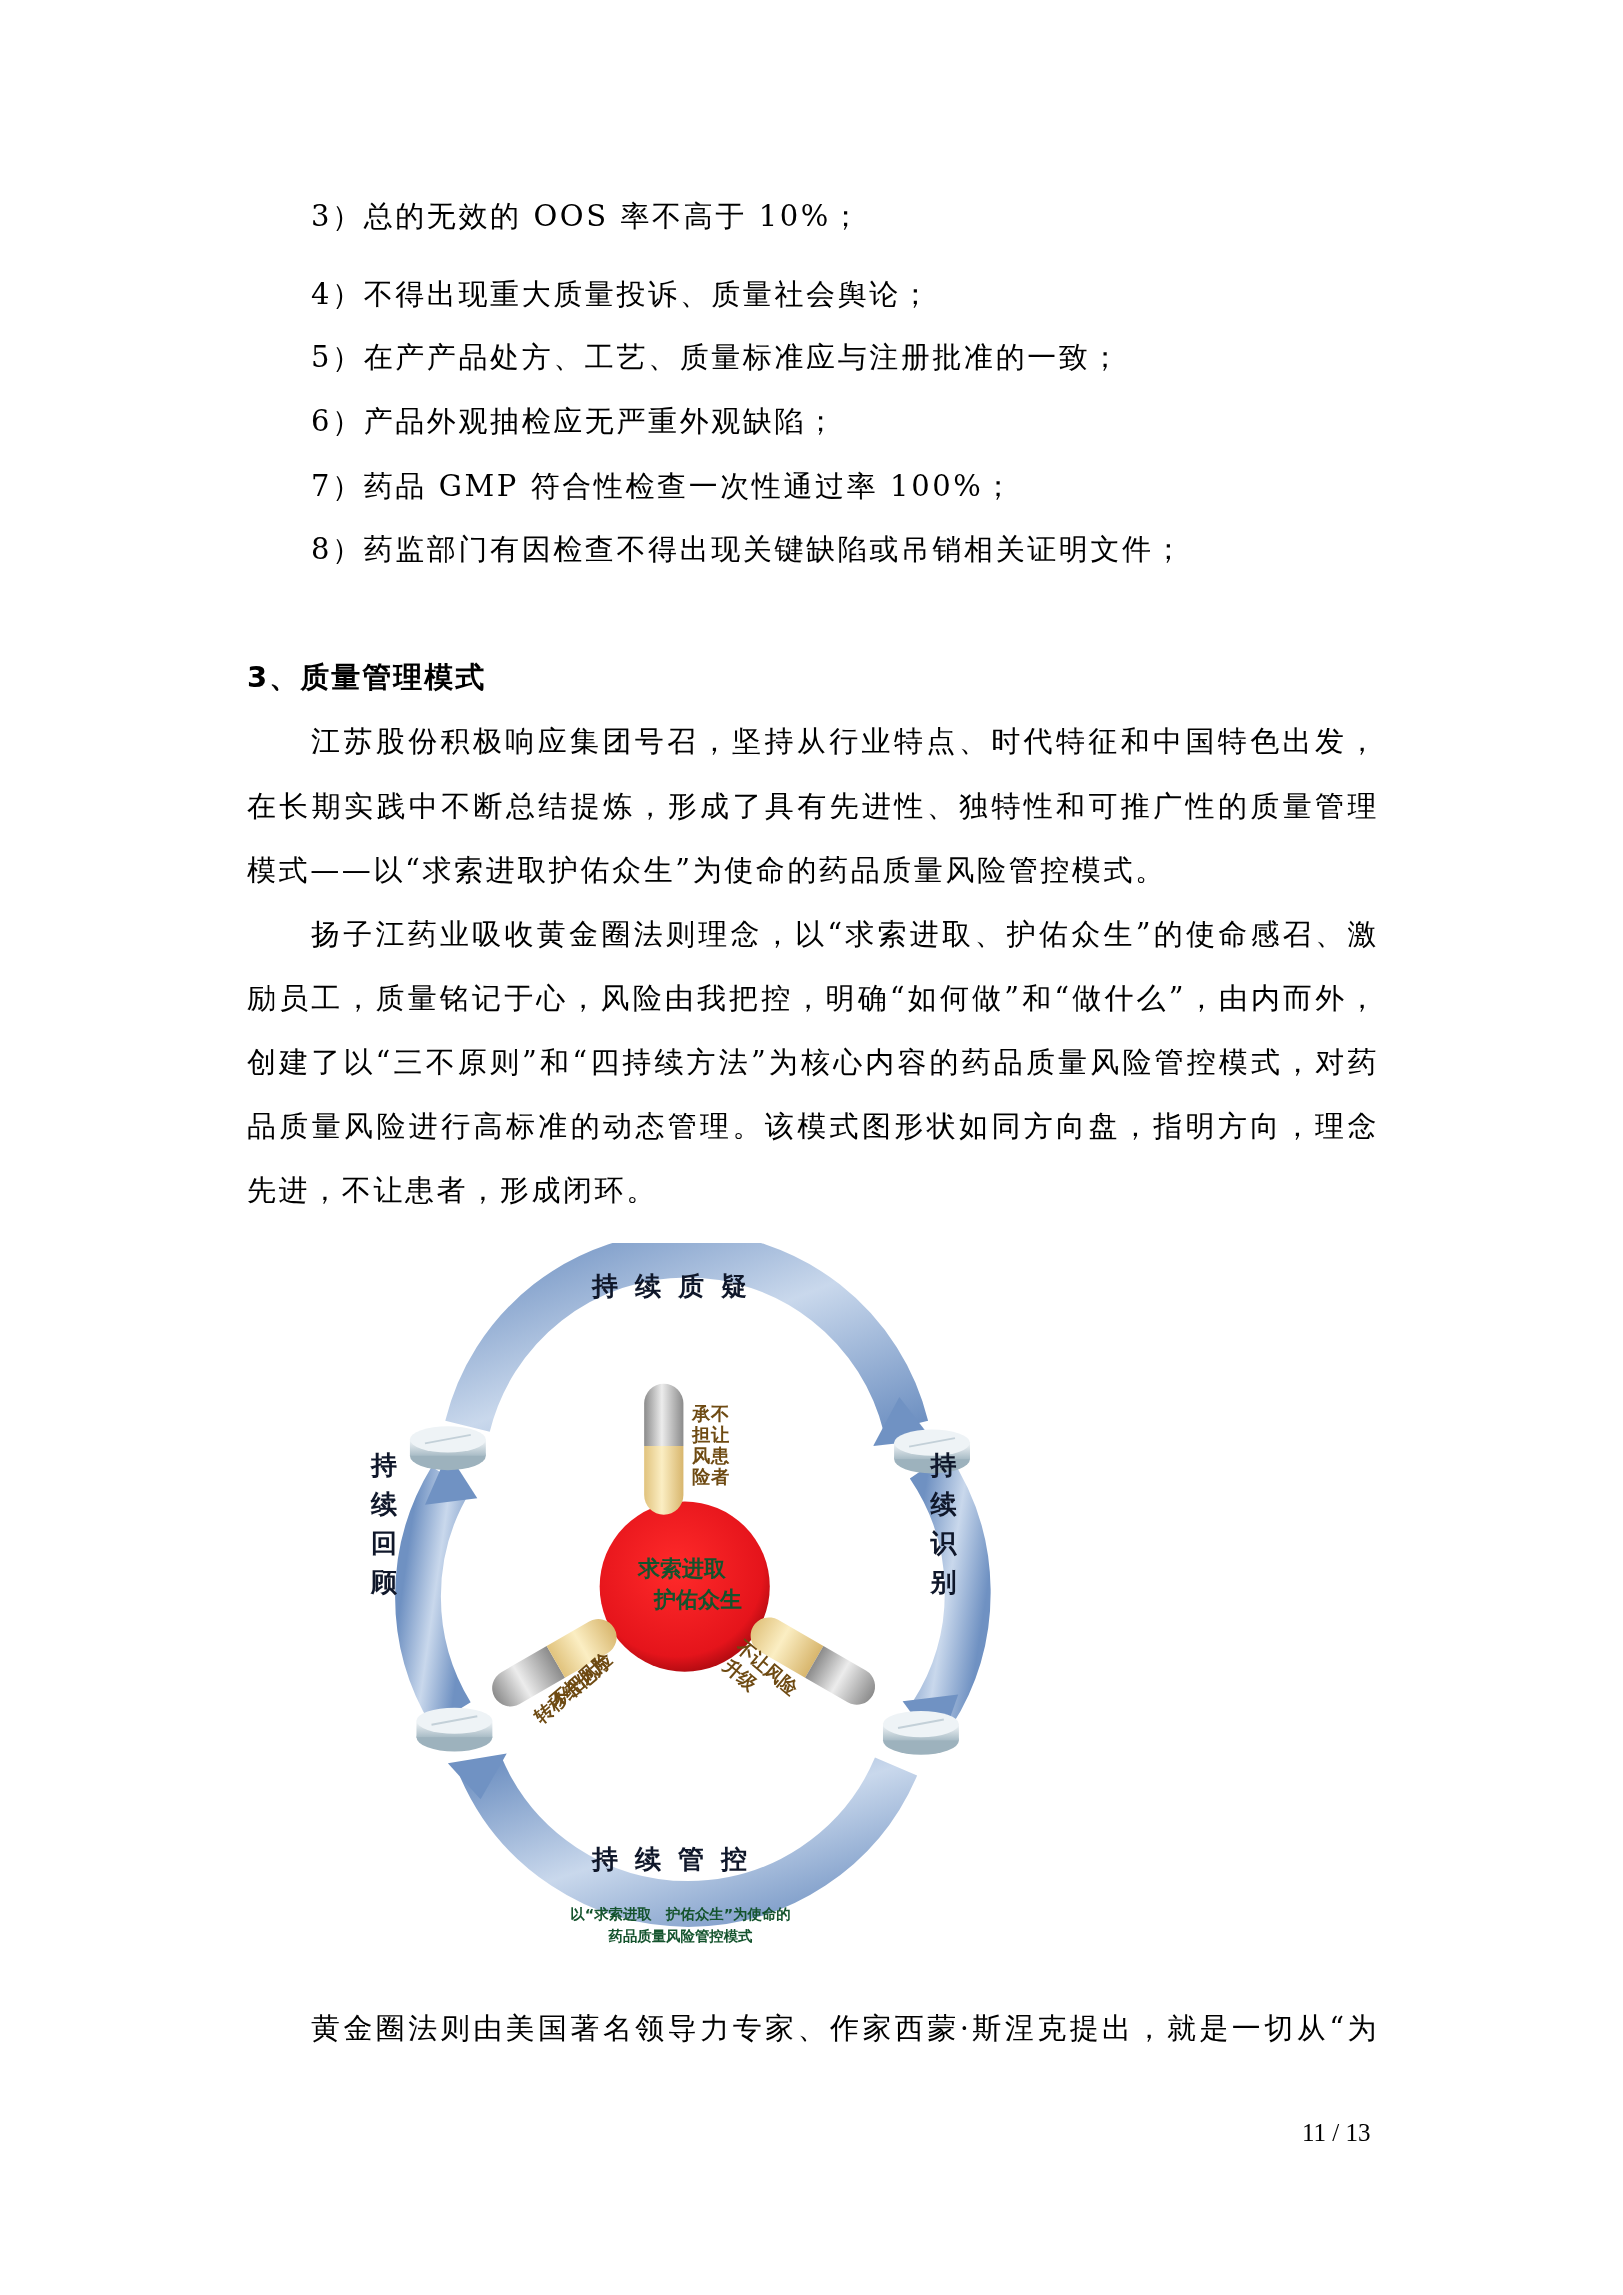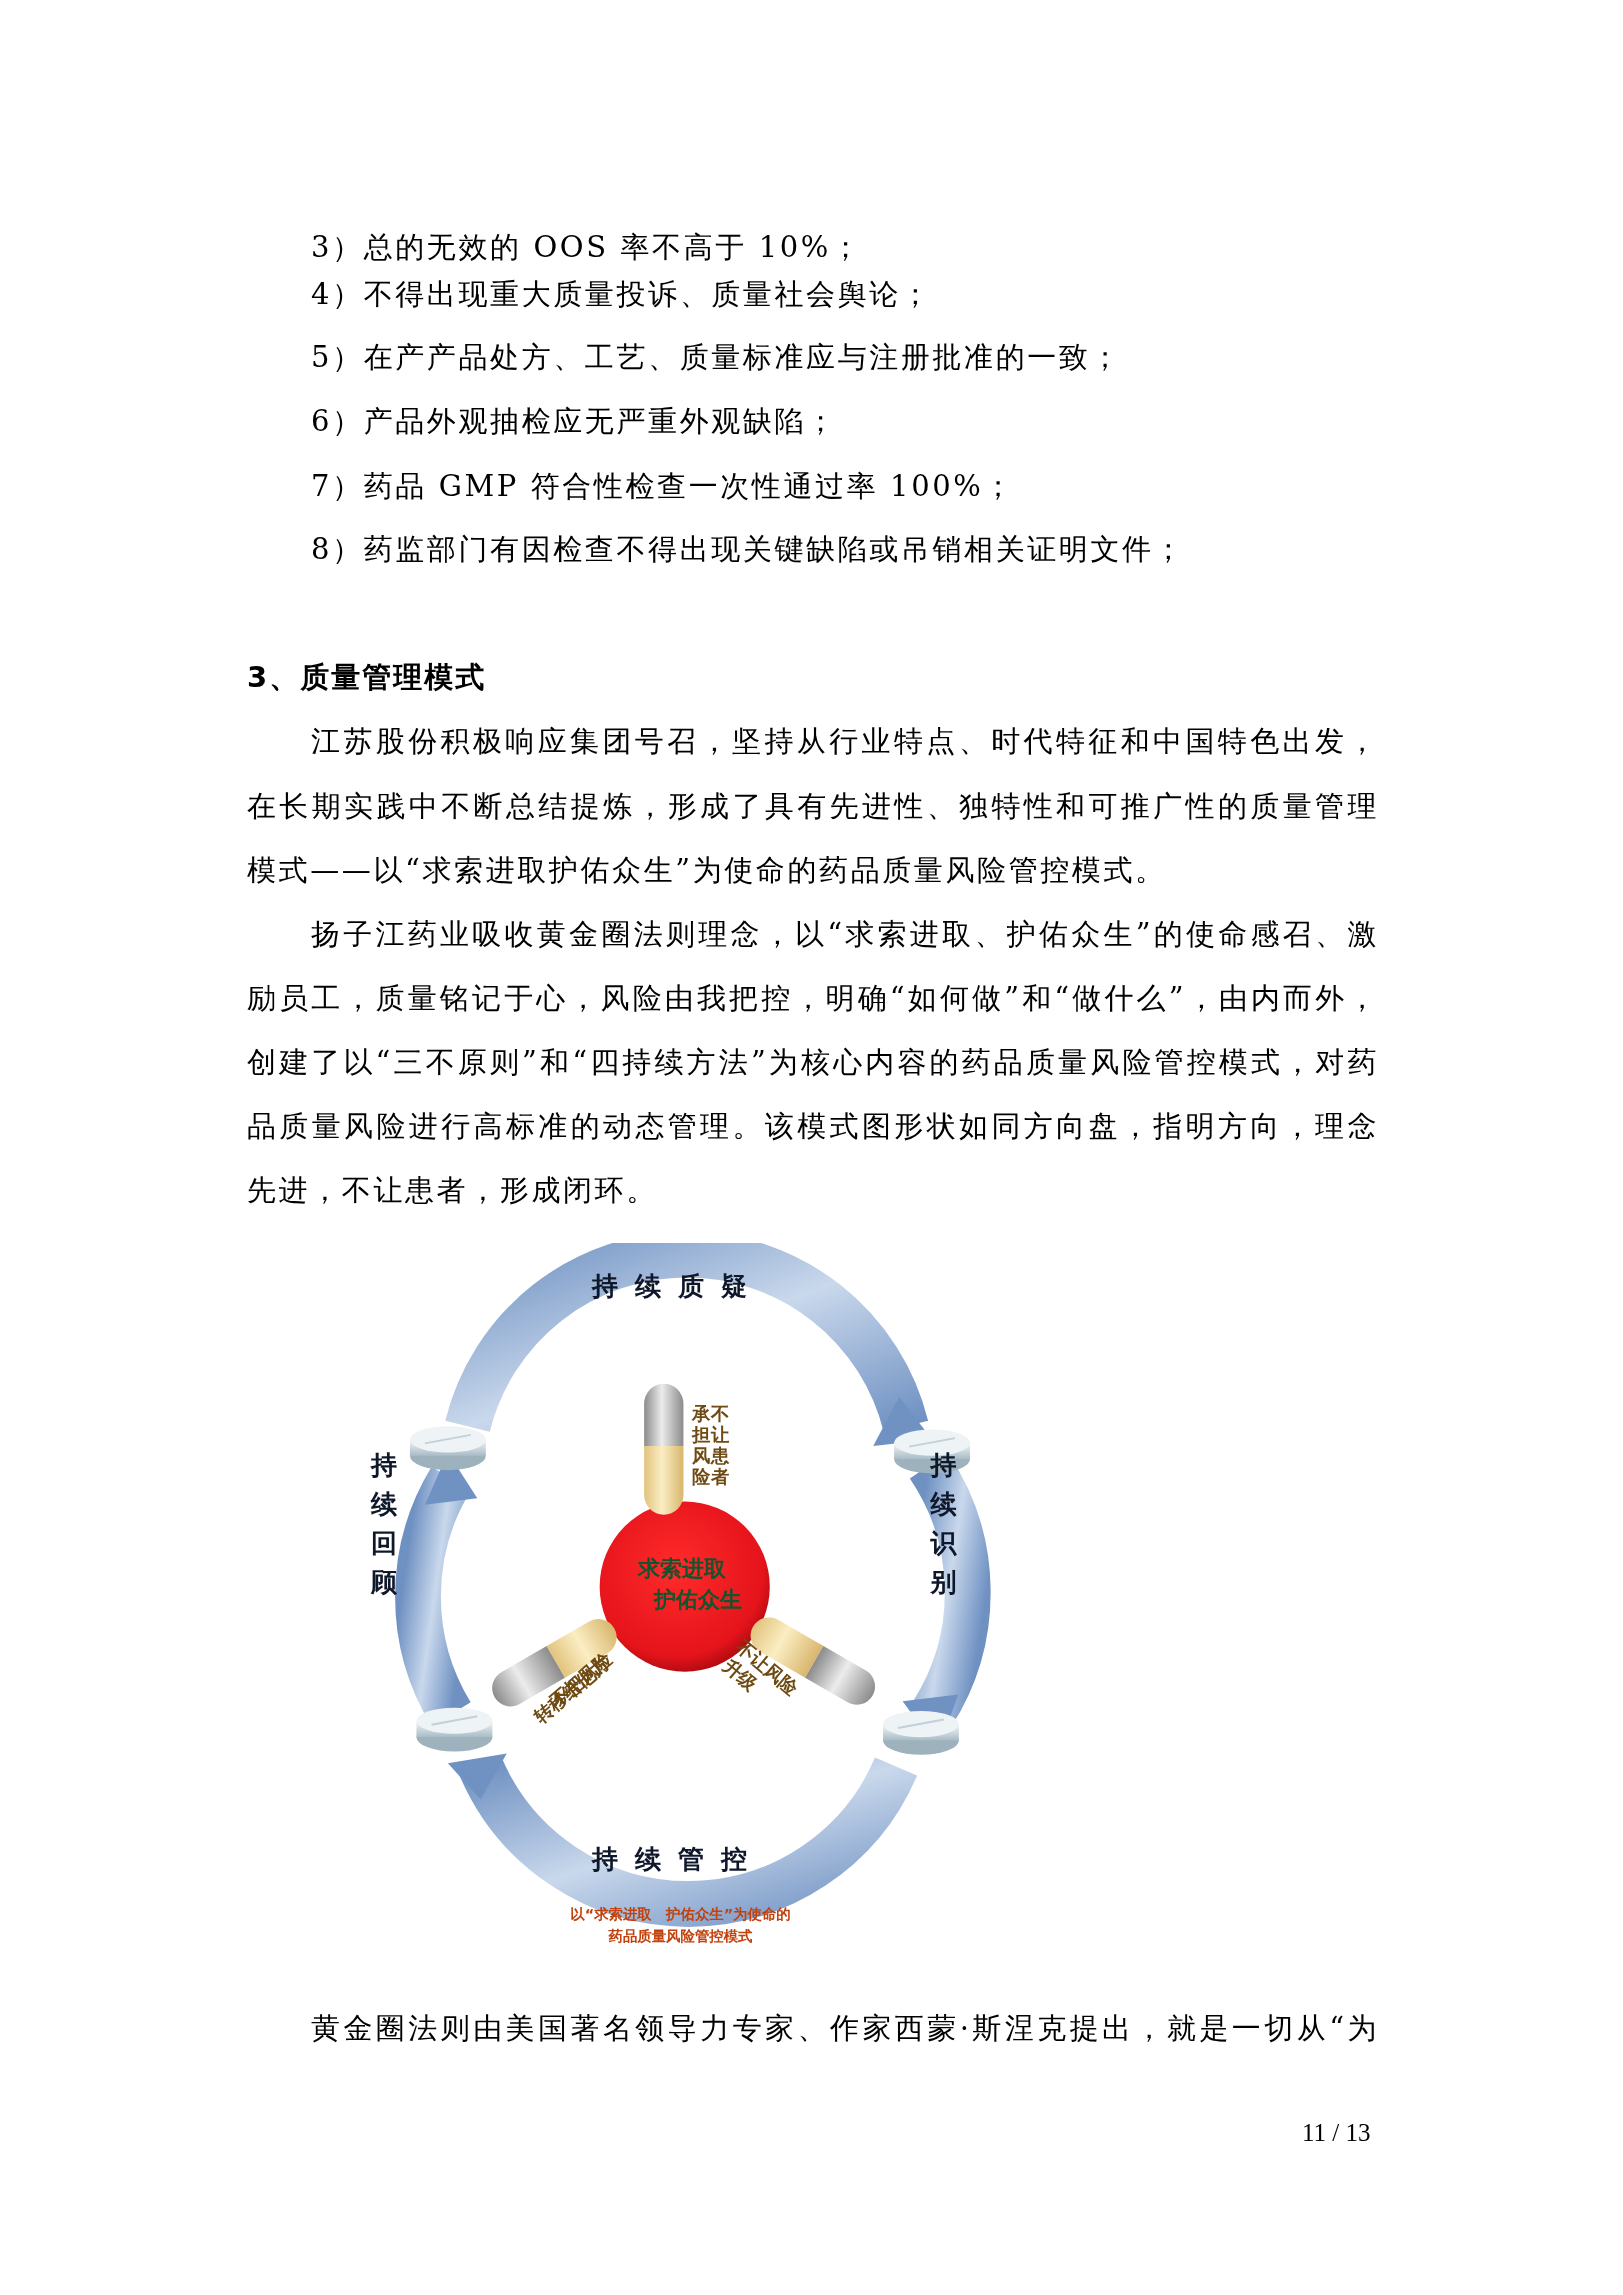--- a/index.html
+++ b/index.html
@@ -31,31 +31,31 @@
     .cycle-label.v { width: 29px; line-height: 39px; word-break: break-all; text-align: center; }
     .center-text {
       position: absolute; color: #14532d; font-weight: bold;
       font-family: "DejaVu Sans", "Liberation Sans", sans-serif; font-size: 22px; line-height: 30px;
     }
     .capsule-text {
       position: absolute; color: #6e4a12; font-weight: bold;
       font-family: "DejaVu Sans", "Liberation Sans", sans-serif; font-size: 18.3px; line-height: 21px;
     }
     .caption {
-      position: absolute; color: #c2410c; font-weight: bold; text-align: center;
+      position: absolute; color: #14532d; font-weight: bold; text-align: center;
       font-family: "DejaVu Sans", "Liberation Sans", sans-serif; font-size: 14.4px; line-height: 22px;
       width: 327px;
     }
   </style>
 </head>
 <body>
 
 <div class="page">
 
-  <div class="line item" style="top:228px">3）总的无效的 OOS 率不高于 10%；</div>
+  <div class="line item" style="top:197px">3）总的无效的 OOS 率不高于 10%；</div>
   <div class="line item" style="top:275px">4）不得出现重大质量投诉、质量社会舆论；</div>
   <div class="line item" style="top:338px">5）在产产品处方、工艺、质量标准应与注册批准的一致；</div>
   <div class="line item" style="top:402px">6）产品外观抽检应无严重外观缺陷；</div>
   <div class="line item" style="top:467px">7）药品 GMP 符合性检查一次性通过率 100%；</div>
   <div class="line item" style="top:530px">8）药监部门有因检查不得出现关键缺陷或吊销相关证明文件；</div>
 
   <div class="line heading" style="top:658px">3、质量管理模式</div>
 
   <div class="line para indent" style="top:722px">江苏股份积极响应集团号召，坚持从行业特点、时代特征和中国特色出发，</div>
   <div class="line para" style="top:787px">在长期实践中不断总结提炼，形成了具有先进性、独特性和可推广性的质量管理</div>

